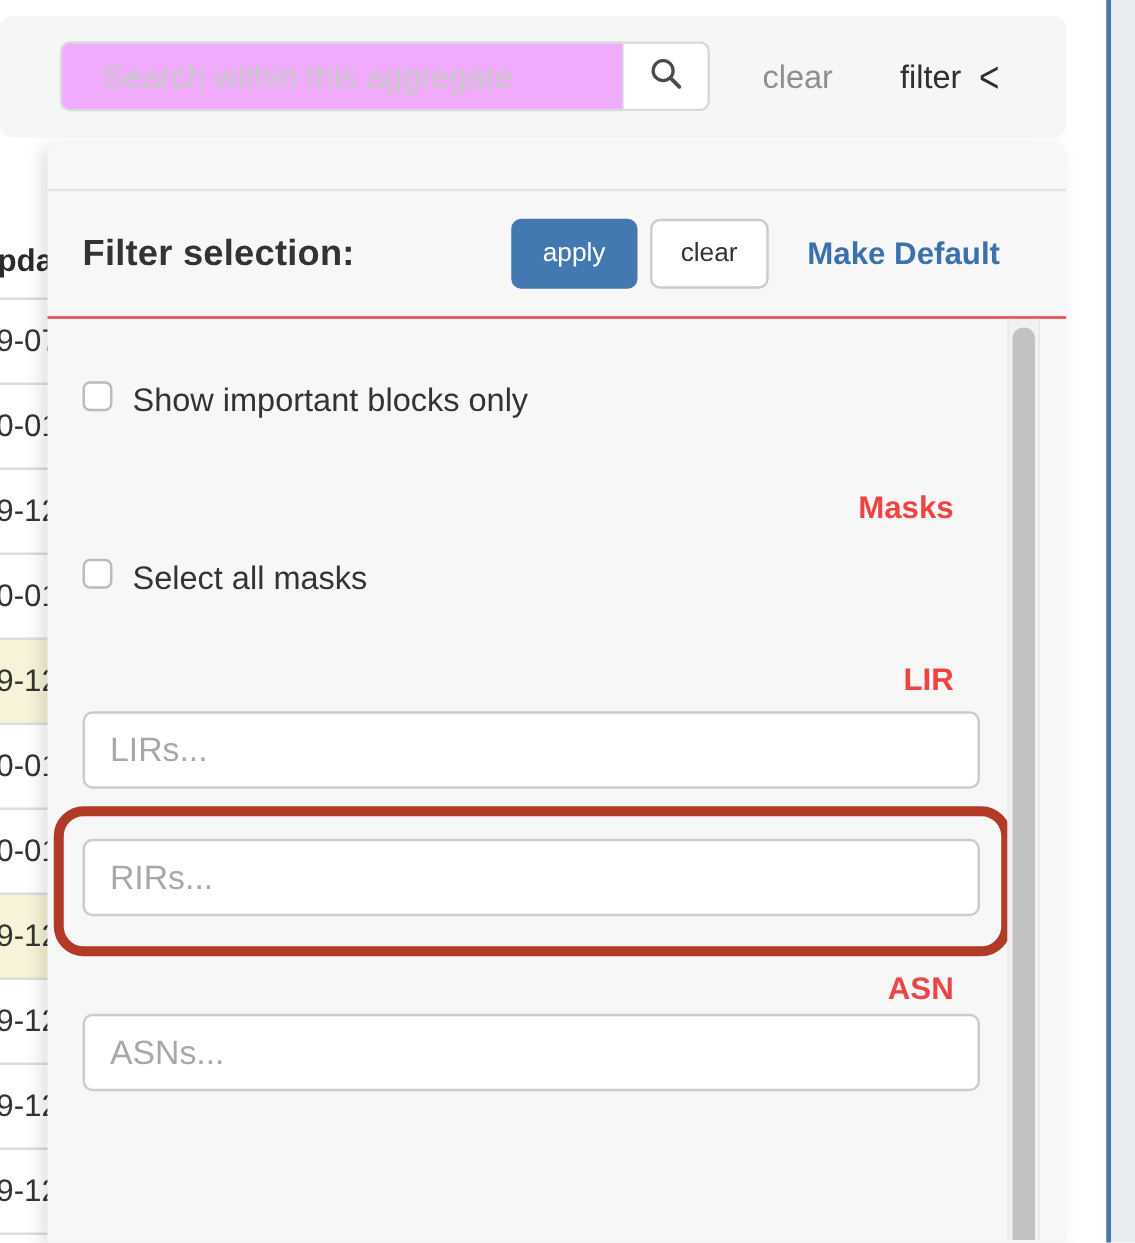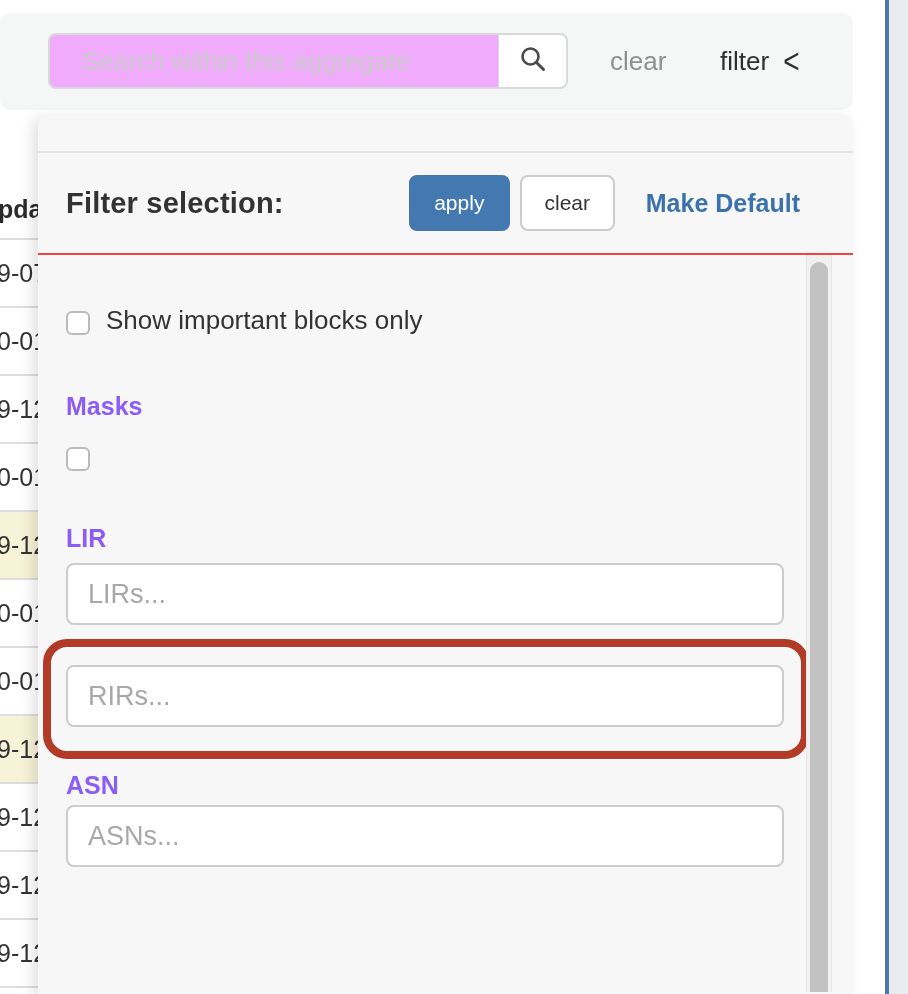--- a/index.html
+++ b/index.html
@@ -42,25 +42,25 @@
   .panel-topgap{height:38px;border-bottom:2px solid #e3e3e3;}
   .panel-header{height:102px;border-bottom:2px solid #ef4444;display:flex;align-items:center;
     padding:0 53px 0 28px;}
   .panel-title{font-size:29px;font-weight:bold;color:#333;letter-spacing:0.2px;}
   .btn{height:56px;border-radius:8px;font-size:21px;display:flex;align-items:center;justify-content:center;cursor:pointer;}
   .btn-apply{margin-left:auto;width:101px;background:var(--accent);color:#fff;border:2px solid var(--accent);}
   .btn-clear{width:95px;margin-left:10px;background:#fff;color:#333;border:2px solid #ccc;}
   .make-default{margin-left:31px;font-size:25px;font-weight:bold;color:var(--link);cursor:pointer;}
 
   .panel-body{position:relative;height:737px;padding:0 90px 0 28px;overflow:hidden;}
-  .cb-row{display:flex;align-items:flex-end;cursor:pointer;}
+  .cb-row{display:flex;align-items:flex-start;cursor:pointer;}
   .cb-row.first{margin-top:50px;}
   .checkbox{width:24px;height:24px;background:#fff;border:2px solid #bbb;border-radius:6px;flex:0 0 auto;}
   .cb-label{margin-left:16px;font-size:26px;color:#333;line-height:30px;}
-  .field-label{font-size:25px;font-weight:bold;color:#8b5cf6;line-height:28px;}
+  .field-label{font-size:25px;font-weight:bold;color:#ef4444;line-height:28px;text-align:right;}
   .sel-input{display:block;width:718px;height:62px;background:#fff;border:2px solid #ccc;border-radius:8px;
     font-size:27px;color:#555;padding:0 20px;outline:none;}
   .sel-input::placeholder{color:#a8a8a8;}
   .lbl-masks{margin-top:57px;}
   .inp-masks{margin-top:8px;}
   .row-selectall{margin-top:27px;}
   .lbl-lir{margin-top:53px;}
   .inp-lir{margin-top:11px;}
   .rir-ring{margin-top:14px;margin-left:-23px;width:766px;border:8px solid var(--red);border-radius:24px;
     padding:4px 17px 24px 15px;}
@@ -138,20 +138,21 @@
 
     <div class="cb-row first">
       <div class="checkbox"></div>
       <div class="cb-label">Show important blocks only</div>
     </div>
 
     <div class="field-label lbl-masks">Masks</div>
 
     <div class="cb-row row-selectall">
       <div class="checkbox"></div>
+      <div class="cb-label">Select all masks</div>
     </div>
 
     <div class="field-label lbl-lir">LIR</div>
     <input class="sel-input inp-lir" type="text" placeholder="LIRs..." style="">
 
     <div class="rir-ring">
       <input class="sel-input inp-rir" type="text" placeholder="RIRs..." style="">
     </div>
 
     <div class="field-label lbl-asn">ASN</div>

